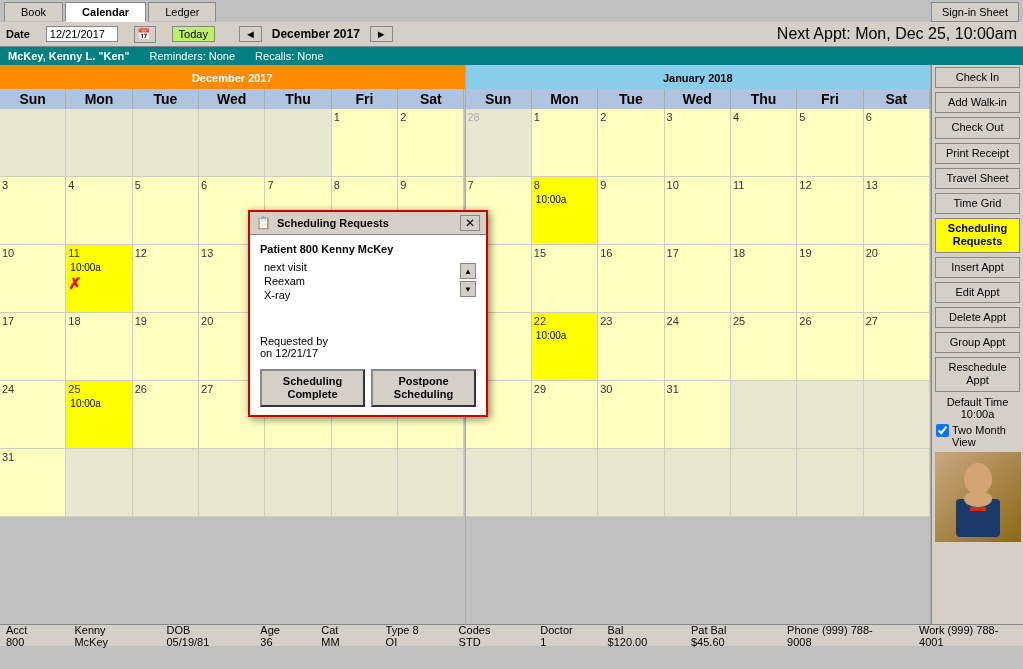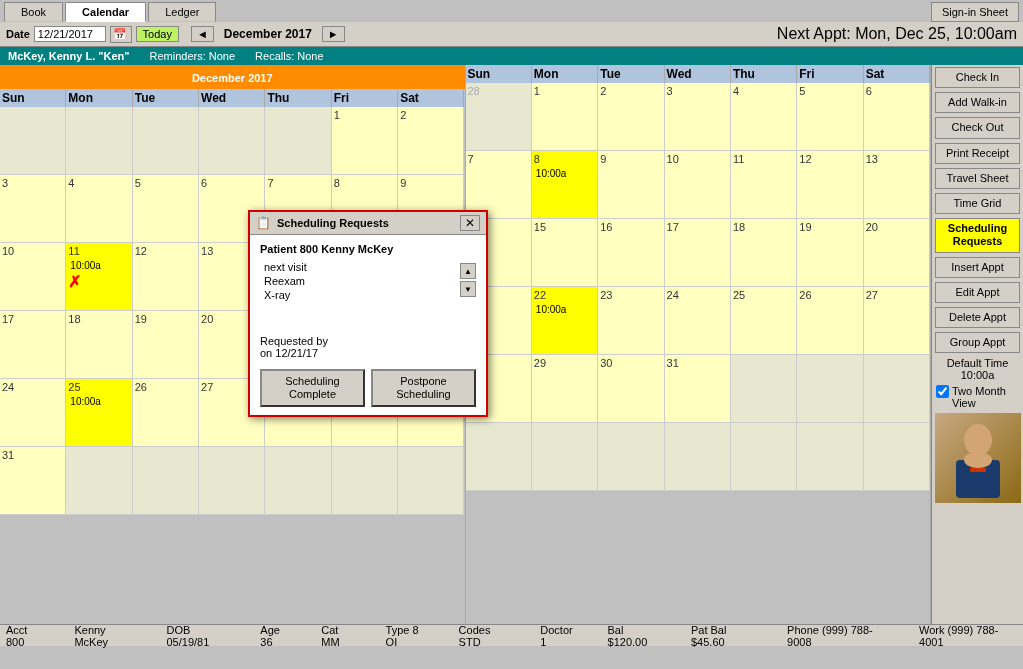--- a/index.html
+++ b/index.html
@@ -2,21 +2,21 @@
 <html><head>
   <meta charset="utf-8">
   <style>
     * { box-sizing: border-box; margin: 0; padding: 0; font-family: Arial, sans-serif; font-size: 11px; }
     body { width: 1023px; height: 669px; background: #c0c0c0; overflow: hidden; }
     .tab { padding: 3px 16px; border: 1px solid #888; background: #d4d0c8; cursor: pointer; font-size: 11px; margin-right: 2px; }
     .tab.active { background: #ffffff; border-bottom: 1px solid #fff; font-weight: bold; }
     .sign-in-btn { margin-left: auto; margin-right: 4px; padding: 3px 10px; border: 1px solid #888; background: #d4d0c8; cursor: pointer; font-size: 11px; }
 
     
-    .date-bar { display: flex; align-items: center; background: #d4d0c8; padding: 3px 6px; border-bottom: 1px solid #888; gap: 4px; }
+    .date-bar { display: flex; align-items: center; background: #d4d0c8; padding: 3px 6px; border-bottom: 1px solid #888; gap: 16px; }
     .date-bar .label { font-weight: bold; }
     .date-input { border: 1px solid #888; background: #fff; padding: 1px 3px; width: 72px; }
     .cal-icon { border: 1px solid #888; background: #d4d0c8; padding: 1px 3px; cursor: pointer; }
     .today-btn { border: 1px solid #888; background: #bef264; padding: 1px 6px; cursor: pointer; }
     .month-nav { display: flex; align-items: center; gap: 4px; margin-left: 8px; }
     .nav-arrow { border: 1px solid #888; background: #d4d0c8; padding: 1px 5px; cursor: pointer; }
     .month-label { font-weight: bold; font-size: 12px; width: 100px; text-align: center; }
     .next-appt { margin-left: auto; font-size: 16px; color: #000; }
 
     
@@ -29,21 +29,21 @@
     
     .calendar-area { flex: 1; overflow: hidden; }
     .calendars-row { display: flex; height: 100%; }
 
     
     .month-cal { flex: 1; border-right: 1px solid #aaa; }
     .month-header { background: #ff8c00; color: #fff; text-align: center; font-size: 14px; font-weight: bold; padding: 4px; }
     .month-header.jan { background: #87ceeb; color: #000; }
 
     .day-headers { display: grid; grid-template-columns: repeat(7, 1fr); background: #b0c4de; }
-    .day-hdr { text-align: left; padding: 2px; border-right: 1px solid #aaa; font-size: 12px; font-weight: bold; }
+    .day-hdr { text-align: center; padding: 2px; border-right: 1px solid #aaa; font-size: 14px; font-weight: bold; }
 
     .calendar-grid { display: grid; grid-template-columns: repeat(7, 1fr); }
     .cal-cell { border-right: 1px solid #ccc; border-bottom: 1px solid #ccc; min-height: 68px; padding: 2px; background: #ffffc0; position: relative; vertical-align: top; }
     .cal-cell.empty { background: #e8e8d0; }
     .cal-cell .day-num { font-size: 11px; color: #333; }
     .cal-cell .appt { background: #ffff00; font-size: 10px; padding: 1px 2px; margin-top: 2px; }
     .cal-cell.highlighted { background: #ffff00; }
     .cal-cell .x-mark { color: red; font-size: 16px; font-weight: bold; }
 
     
@@ -68,21 +68,21 @@
     .modal-close { cursor: pointer; font-size: 12px; border: 1px solid #888; padding: 0 4px; background: #d4d0c8; }
     .modal-body { padding: 8px 10px; }
     .modal-patient { font-size: 11px; margin-bottom: 6px; }
     .modal-patient span { font-weight: bold; }
     .modal-list { font-size: 11px; margin-bottom: 4px; padding-left: 4px; }
     .modal-list div { margin-bottom: 2px; }
     .modal-scroll { float: right; display: flex; flex-direction: column; gap: 2px; margin-top: 2px; }
     .scroll-btn { border: 1px solid #888; background: #d4d0c8; width: 16px; height: 16px; display: flex; align-items: center; justify-content: center; cursor: pointer; font-size: 8px; }
     .modal-requested { font-size: 11px; margin-top: 30px; margin-bottom: 10px; }
     .modal-buttons { display: flex; gap: 6px; }
-    .modal-btn { border: 2px outset #888; background: #d4d0c8; padding: 4px 0; cursor: pointer; font-size: 11px; text-align: center; flex: 1; line-height: 1.2; }
+    .modal-btn { border: 2px outset #888; background: #d4d0c8; padding: 4px 0; cursor: pointer; font-size: 11px; text-align: center; flex: 1; line-height: 1.2; font-weight: bold; }
   </style>
 </head>
 <body>
 
 <div style="display:flex; background:#c0c0c0; padding-top:2px;">
   <div style="display:flex; align-items:flex-end; padding-left:4px; flex:1;">
     <div class="tab" style="border-bottom:1px solid #c0c0c0;">
       <span>Book</span>
     </div>
     <div class="tab active" style="background:#fff; border-bottom:1px solid #fff; font-weight:bold;">
@@ -188,20 +188,23 @@
           <div class="cal-cell empty"></div>
           <div class="cal-cell empty"></div>
           <div class="cal-cell empty"></div>
           <div class="cal-cell empty"></div>
           <div class="cal-cell empty"></div>
           <div class="cal-cell empty"></div>
         </div>
       </div>
 
       <div class="month-cal">
+        <div class="month-header jan">
+          <span>January 2018</span>
+        </div>
         <div class="day-headers">
           <div class="day-hdr">Sun</div>
           <div class="day-hdr">Mon</div>
           <div class="day-hdr">Tue</div>
           <div class="day-hdr">Wed</div>
           <div class="day-hdr">Thu</div>
           <div class="day-hdr">Fri</div>
           <div class="day-hdr">Sat</div>
         </div>
         <div class="calendar-grid">
@@ -290,20 +293,23 @@
       <span>Insert Appt</span>
     </button>
     <button class="sidebar-btn">
       <span>Edit Appt</span>
     </button>
     <button class="sidebar-btn">
       <span>Delete Appt</span>
     </button>
     <button class="sidebar-btn">
       <span>Group Appt</span>
+    </button>
+    <button class="sidebar-btn">
+      <span>Reschedule Appt</span>
     </button>
     <div class="default-time">
       <span>Default Time</span><br>
       <span>10:00a</span>
     </div>
     <div class="two-month-row">
       <input type="checkbox" checked="" style="">
       <span>Two Month View</span>
     </div>
     <div class="photo">

